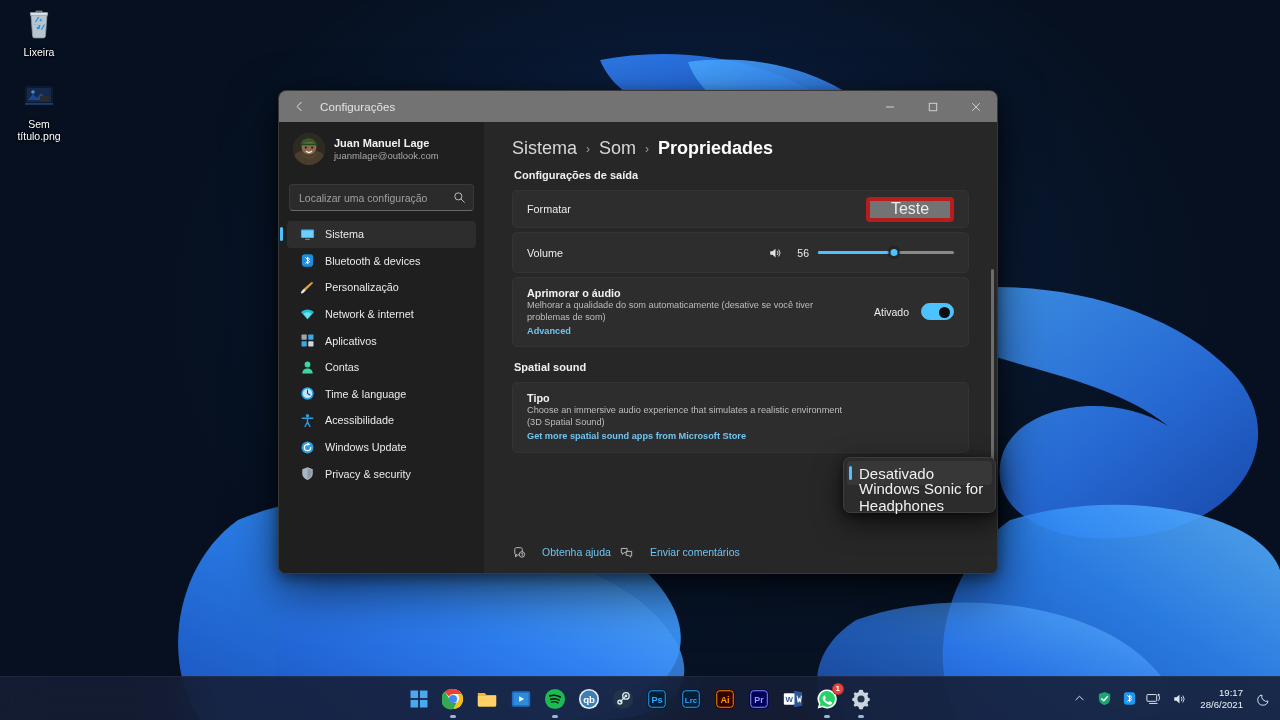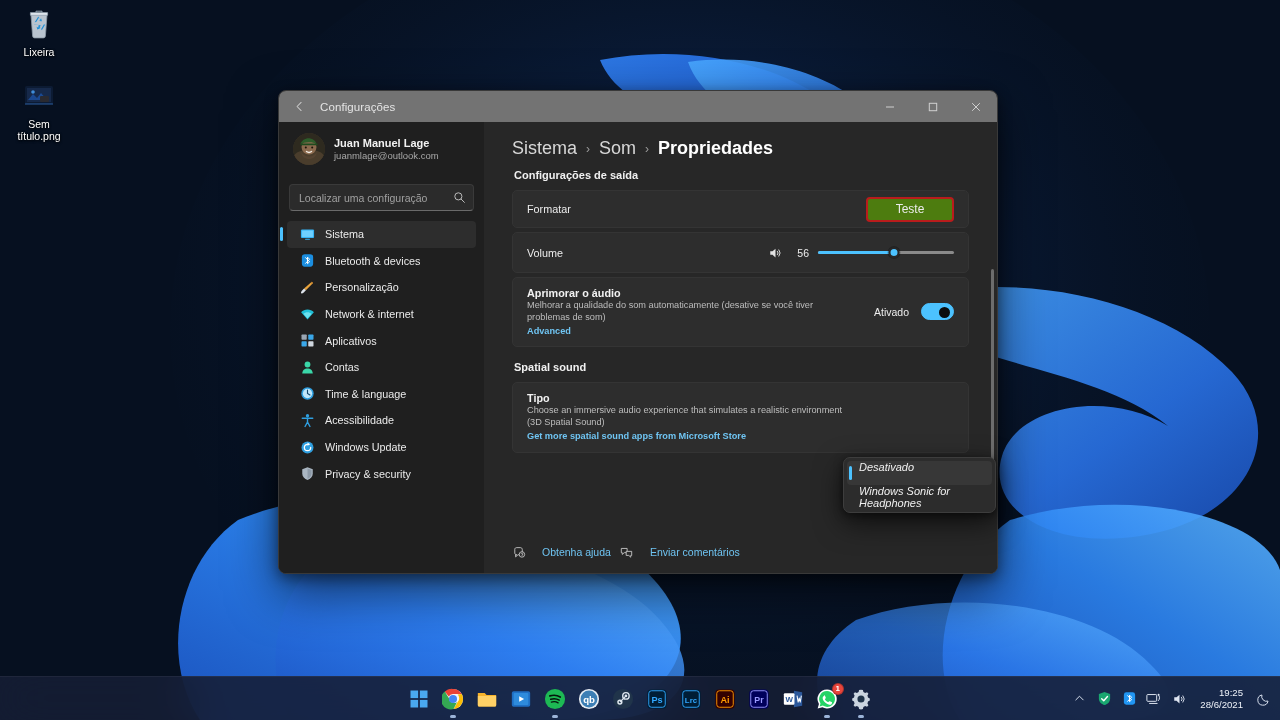--- a/index.html
+++ b/index.html
@@ -129,22 +129,22 @@
     border-radius:3px; background:#3a3a3a;
   }
 
   .section-title { font-size:11px; font-weight:bold; color:#f0f0f0; margin:0 0 9px 2px; }
 
   .row { display:flex; align-items:center; padding:0 14px; min-height:36px; }
   .row-label { font-size:10.8px; color:#ececec; }
   .row-right { margin-left:auto; display:flex; align-items:center; gap:9px; }
 
   .btn {
-    background:#4d7c0f; border:2px solid #b91c1c; border-radius:4px;
-    color:#ececec; font-size:12px; height:25px; padding:0 14px;
+    background:#737373; border:4px solid #b91c1c; border-radius:4px;
+    color:#ececec; font-size:16px; height:25px; padding:0 14px;
     display:flex; align-items:center; justify-content:center;
     font-family:inherit; min-width:88px;
   }
   .combo {
     background:#323232; border:1px solid #3d3d3d; border-radius:4px;
     color:#ececec; font-size:10.2px; height:25px; padding:0 9px 0 11px;
     display:flex; align-items:center; gap:10px; min-width:152px;
   }
   .combo .chev { margin-left:auto; color:#cfcfcf; font-size:9px; }
 
@@ -192,22 +192,22 @@
   .flink .fi { width:14px; height:14px; display:flex; align-items:center; justify-content:center; color:#cfcfcf; }
 
   
   #dropdown {
     position:absolute; left:843px; top:457px; width:153px;
     background:#2c2c2c; border:1px solid #3d3d3d; border-radius:7px;
     box-shadow:0 10px 28px rgba(0,0,0,.62), 0 2px 8px rgba(0,0,0,.5);
     padding:3px; z-index:60;
   }
   .dd-item {
-    height:24px; display:flex; align-items:flex-start; padding-left:12px;
-    border-radius:4px; font-size:11px; color:#f0f0f0; position:relative;font-style:italic;
+    height:24px; display:flex; align-items:center; padding-left:12px;
+    border-radius:4px; font-size:15px; color:#f0f0f0; position:relative;
   }
   .dd-item.active { background:#373737; }
   .dd-item.active::before {
     content:""; position:absolute; left:2px; top:5px;
     width:2.5px; height:14px; border-radius:2px; background:#4cc2ff;
   }
 
   
   #taskbar {
     position:absolute; left:0; bottom:0; width:1280px; height:44px;
@@ -758,21 +758,21 @@
         </svg>
     </div>
     <div class="tray-ico">
       <svg width="15" height="14" viewBox="0 0 16 16">
           <path d="M2 6 h2.6 L8 3 v10 L4.6 10 H2 Z" fill="currentColor"></path>
           <path d="M10.3 6 a3 3 0 0 1 0 4" fill="none" stroke="currentColor" stroke-width="1.05" stroke-linecap="round"></path>
           <path d="M12 4.4 a5.6 5.6 0 0 1 0 7.2" fill="none" stroke="currentColor" stroke-width="1.05" stroke-linecap="round"></path>
         </svg>
     </div>
     <div id="clock">
-      <span>19:25</span>
+      <span>19:17</span>
       <span>28/6/2021</span>
     </div>
     <div id="notif-bell">
       <svg width="14" height="14" viewBox="0 0 16 16">
           <path d="M12.6 10.4 A5.6 5.6 0 0 1 5.6 3.4 A5.9 5.9 0 1 0 12.6 10.4 Z" fill="none" stroke="currentColor" stroke-width="1.1" stroke-linejoin="round"></path>
         </svg>
     </div>
   </div>
 </div>
 

